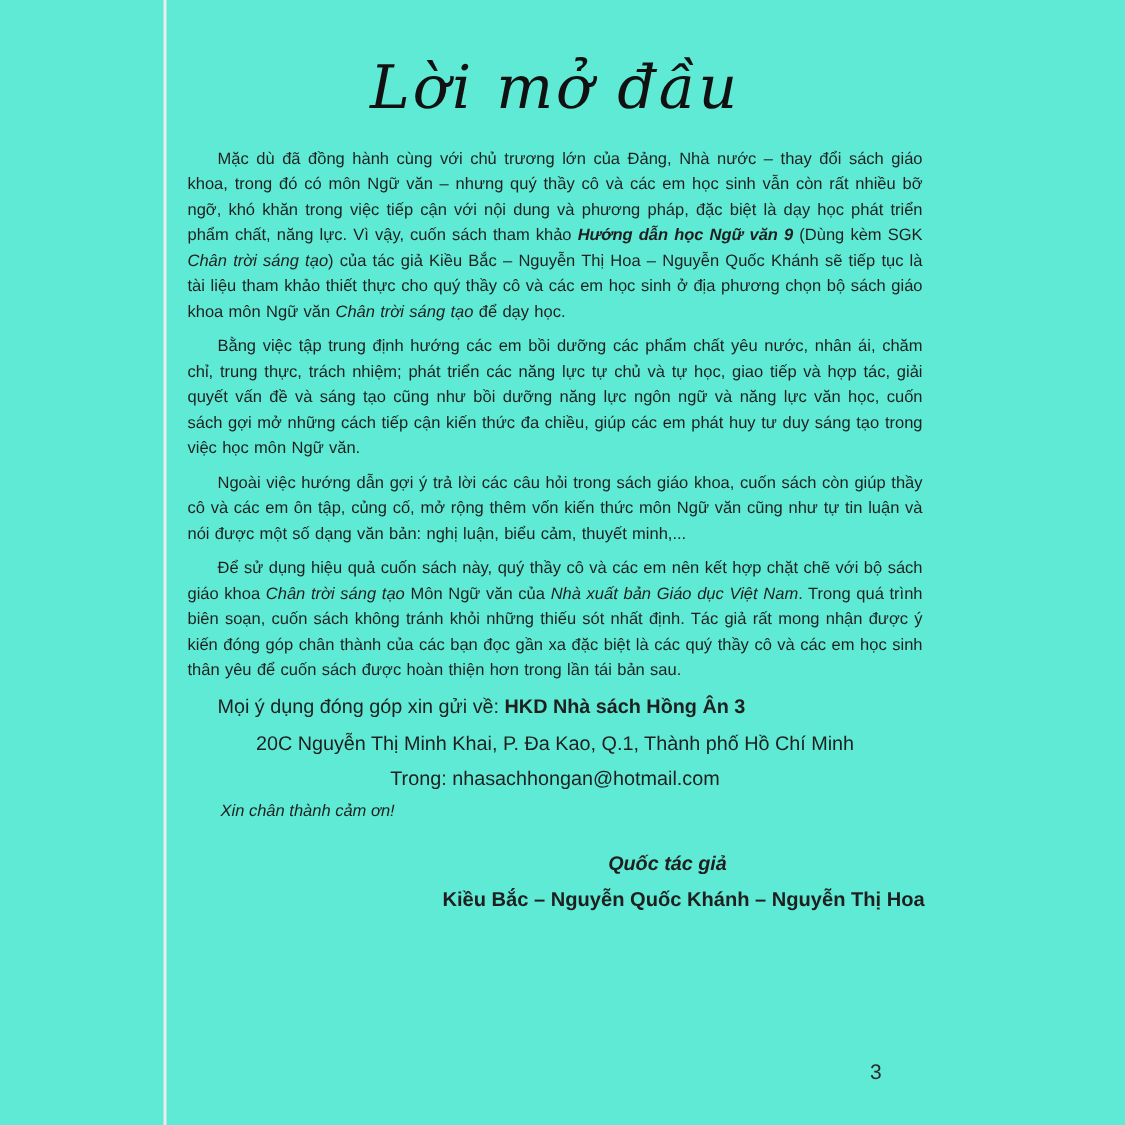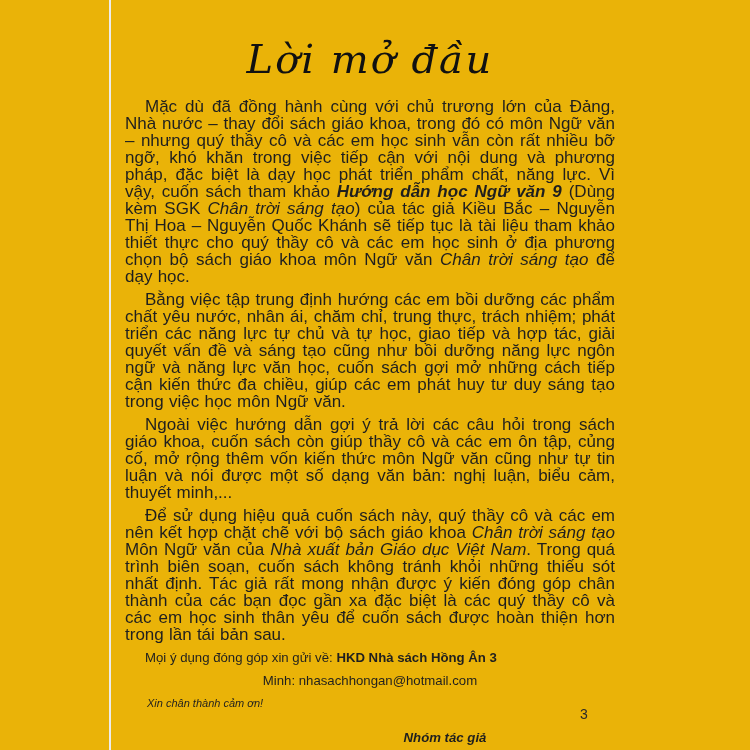--- a/index.html
+++ b/index.html
@@ -11,21 +11,21 @@
     height: 750px;
     background: #ffffff;
     font-family: "Liberation Sans", sans-serif;
     color: #1f1f1f;
     overflow: hidden;
     position: relative;
   }
   .scan {
     position: absolute;
     inset: 0;
-    background: #eab308;
+    background: #5eead4;
   }
   .page-edge {
     position: absolute;
     left: 109px;
     top: 0;
     bottom: 0;
     width: 2px;
     background: #ececec;
   }
   .content {
@@ -45,21 +45,21 @@
     margin: 0 0 10px 0;
     color: #111111;
   }
   .greeting {
     font-style: italic;
     font-size: 13.2px;
     line-height: 17px;
     margin: 0 0 10px 26px;
   }
   .body-para {
-    font-size: 17px;
+    font-size: 11px;
     line-height: 17px;
     text-align: justify;
     text-indent: 20px;
     margin: 0 0 6px 0;
     word-spacing: 0.5px;
   }
   .contact-line {
     font-size: 13.2px;
     line-height: 17px;
     margin: 5px 0 0 0;
@@ -121,24 +121,26 @@
 
     <div id="paragraphs">
         <p class="body-para"><span>Mặc dù đã đồng hành cùng với chủ trương lớn của Đảng, Nhà nước – thay đổi sách giáo khoa, trong đó có môn Ngữ văn – nhưng quý thầy cô và các em học sinh vẫn còn rất nhiều bỡ ngỡ, khó khăn trong việc tiếp cận với nội dung và phương pháp, đặc biệt là dạy học phát triển phẩm chất, năng lực. Vì vậy, cuốn sách tham khảo </span><span style="font-style: italic; font-weight: bold;">Hướng dẫn học Ngữ văn 9</span><span> (Dùng kèm SGK </span><span style="font-style: italic;">Chân trời sáng tạo</span><span>) của tác giả Kiều Bắc – Nguyễn Thị Hoa – Nguyễn Quốc Khánh sẽ tiếp tục là tài liệu tham khảo thiết thực cho quý thầy cô và các em học sinh ở địa phương chọn bộ sách giáo khoa môn Ngữ văn </span><span style="font-style: italic;">Chân trời sáng tạo</span><span> để dạy học.</span></p>
         <p class="body-para"><span>Bằng việc tập trung định hướng các em bồi dưỡng các phẩm chất yêu nước, nhân ái, chăm chỉ, trung thực, trách nhiệm; phát triển các năng lực tự chủ và tự học, giao tiếp và hợp tác, giải quyết vấn đề và sáng tạo cũng như bồi dưỡng năng lực ngôn ngữ và năng lực văn học, cuốn sách gợi mở những cách tiếp cận kiến thức đa chiều, giúp các em phát huy tư duy sáng tạo trong việc học môn Ngữ văn.</span></p>
         <p class="body-para"><span>Ngoài việc hướng dẫn gợi ý trả lời các câu hỏi trong sách giáo khoa, cuốn sách còn giúp thầy cô và các em ôn tập, củng cố, mở rộng thêm vốn kiến thức môn Ngữ văn cũng như tự tin luận và nói được một số dạng văn bản: nghị luận, biểu cảm, thuyết minh,...</span></p>
         <p class="body-para"><span>Để sử dụng hiệu quả cuốn sách này, quý thầy cô và các em nên kết hợp chặt chẽ với bộ sách giáo khoa </span><span style="font-style: italic;">Chân trời sáng tạo</span><span> Môn Ngữ văn của </span><span style="font-style: italic;">Nhà xuất bản Giáo dục Việt Nam</span><span>. Trong quá trình biên soạn, cuốn sách không tránh khỏi những thiếu sót nhất định. Tác giả rất mong nhận được ý kiến đóng góp chân thành của các bạn đọc gần xa đặc biệt là các quý thầy cô và các em học sinh thân yêu để cuốn sách được hoàn thiện hơn trong lần tái bản sau.</span></p>
       </div>
 
     <p class="contact-line"><span>Mọi ý dụng đóng góp xin gửi về: </span><b>HKD Nhà sách Hồng Ân 3</b></p>
 
+    <p class="address">20C Nguyễn Thị Minh Khai, P. Đa Kao, Q.1, Thành phố Hồ Chí Minh</p>
 
-    <p class="email">Minh: nhasachhongan@hotmail.com</p>
+    <p class="email">Trong: nhasachhongan@hotmail.com</p>
 
     <p class="thanks">Xin chân thành cảm ơn!</p>
 
     <div class="signature">
-      <p class="role">Nhóm tác giả</p>
+      <p class="role">Quốc tác giả</p>
+      <p class="authors">Kiều Bắc – Nguyễn Quốc Khánh – Nguyễn Thị Hoa</p>
     </div>
   </div>
 
   <div class="pagenum">3</div>
 </div>
 
 </body></html>

